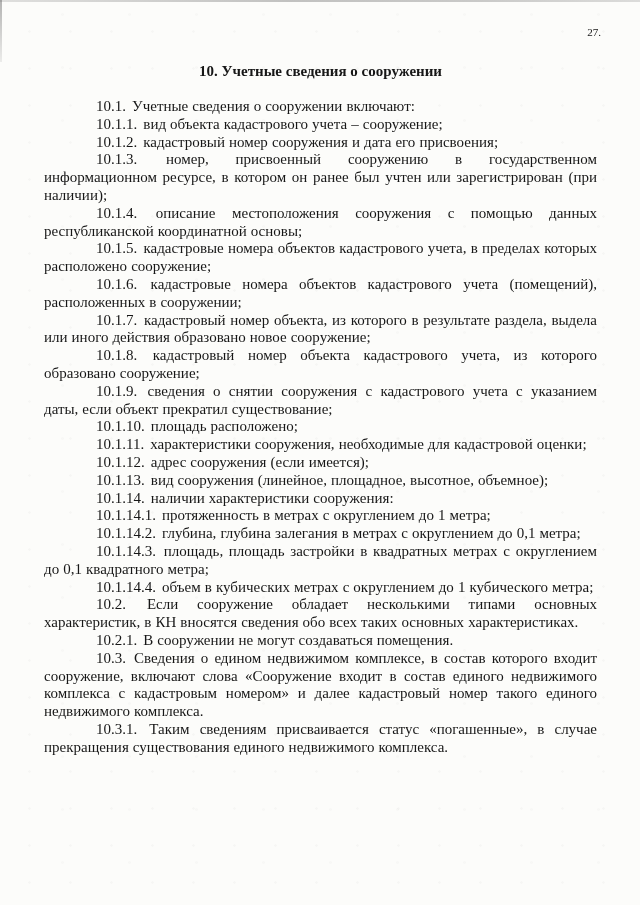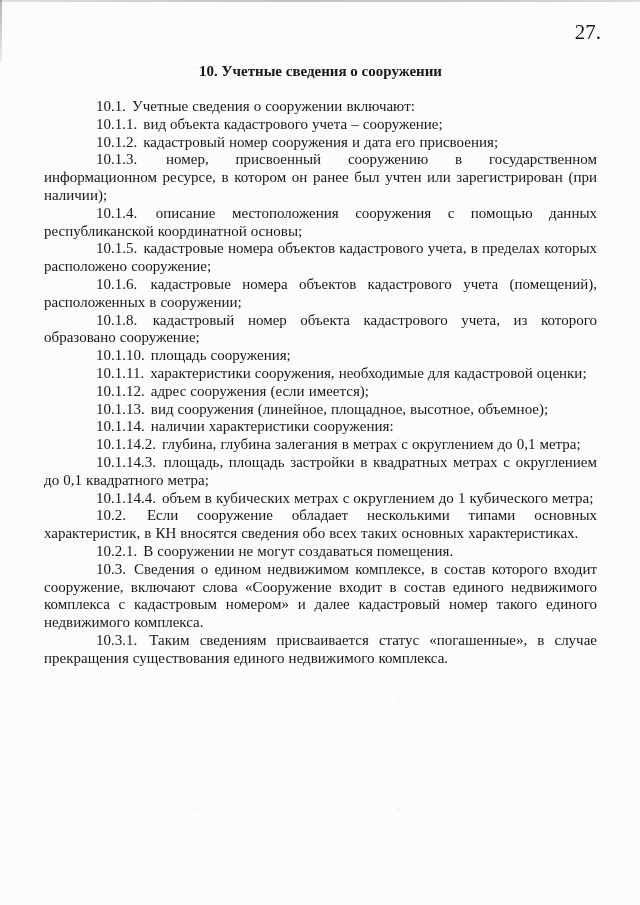--- a/index.html
+++ b/index.html
@@ -46,21 +46,21 @@
     top: 0;
     left: 0;
     width: 2px;
     height: 62px;
     background: linear-gradient(to bottom, rgba(90,90,90,0.45), rgba(120,120,120,0.12));
   }
   .page-number {
     position: absolute;
     top: 24px;
     right: 39px;
-    font-size: 21px;
+    font-size: 11px;
     line-height: 17px;
   }
   .content {
     position: absolute;
     top: 0;
     left: 44px;
     right: 43px;
   }
   .title {
     margin: 62px 0 17px 0;
@@ -95,26 +95,29 @@
   <div class="content">
     <div class="title">10. Учетные сведения о сооружении</div>
 
     <p class="para"><span class="pnum">10.1.</span> <span>Учетные сведения о сооружении включают:</span></p>
     <p class="para"><span class="pnum">10.1.1.</span> <span>вид объекта кадастрового учета – сооружение;</span></p>
     <p class="para"><span class="pnum">10.1.2.</span> <span>кадастровый номер сооружения и дата его присвоения;</span></p>
     <p class="para"><span class="pnum">10.1.3.</span> <span>номер, присвоенный сооружению в государственном информационном ресурсе, в котором он ранее был учтен или зарегистрирован (при наличии);</span></p>
     <p class="para"><span class="pnum">10.1.4.</span> <span>описание местоположения сооружения с помощью данных республиканской координатной основы;</span></p>
     <p class="para"><span class="pnum">10.1.5.</span> <span>кадастровые номера объектов кадастрового учета, в пределах которых расположено сооружение;</span></p>
     <p class="para"><span class="pnum">10.1.6.</span> <span>кадастровые номера объектов кадастрового учета (помещений), расположенных в сооружении;</span></p>
+    <p class="para"><span class="pnum">10.1.7.</span> <span>кадастровый номер объекта, из которого в результате раздела, выдела или иного действия образовано новое сооружение;</span></p>
     <p class="para"><span class="pnum">10.1.8.</span> <span>кадастровый номер объекта кадастрового учета, из которого образовано сооружение;</span></p>
-    <p class="para"><span class="pnum">10.1.10.</span> <span>площадь сооружения;</span></p>
+    <p class="para"><span class="pnum">10.1.9.</span> <span>сведения о снятии сооружения с кадастрового учета с указанием даты, если объект прекратил существование;</span></p>
+    <p class="para"><span class="pnum">10.1.10.</span> <span>площадь расположено;</span></p>
     <p class="para"><span class="pnum">10.1.11.</span> <span>характеристики сооружения, необходимые для кадастровой оценки;</span></p>
     <p class="para"><span class="pnum">10.1.12.</span> <span>адрес сооружения (если имеется);</span></p>
     <p class="para"><span class="pnum">10.1.13.</span> <span>вид сооружения (линейное, площадное, высотное, объемное);</span></p>
     <p class="para"><span class="pnum">10.1.14.</span> <span>наличии характеристики сооружения:</span></p>
+    <p class="para"><span class="pnum">10.1.14.1.</span> <span>протяженность в метрах с округлением до 1 метра;</span></p>
     <p class="para"><span class="pnum">10.1.14.2.</span> <span>глубина, глубина залегания в метрах с округлением до 0,1 метра;</span></p>
     <p class="para"><span class="pnum">10.1.14.3.</span> <span>площадь, площадь застройки в квадратных метрах с округлением до 0,1 квадратного метра;</span></p>
     <p class="para"><span class="pnum">10.1.14.4.</span> <span>объем в кубических метрах с округлением до 1 кубического метра;</span></p>
     <p class="para"><span class="pnum">10.2.</span> <span>Если сооружение обладает несколькими типами основных характеристик, в КН вносятся сведения обо всех таких основных характеристиках.</span></p>
     <p class="para"><span class="pnum">10.2.1.</span> <span>В сооружении не могут создаваться помещения.</span></p>
     <p class="para"><span class="pnum">10.3.</span> <span>Сведения о едином недвижимом комплексе, в состав которого входит сооружение, включают слова «Сооружение входит в состав единого недвижимого комплекса с кадастровым номером» и далее кадастровый номер такого единого недвижимого комплекса.</span></p>
     <p class="para"><span class="pnum">10.3.1.</span> <span>Таким сведениям присваивается статус «погашенные», в случае прекращения существования единого недвижимого комплекса.</span></p>
   </div>
 </div>
 

